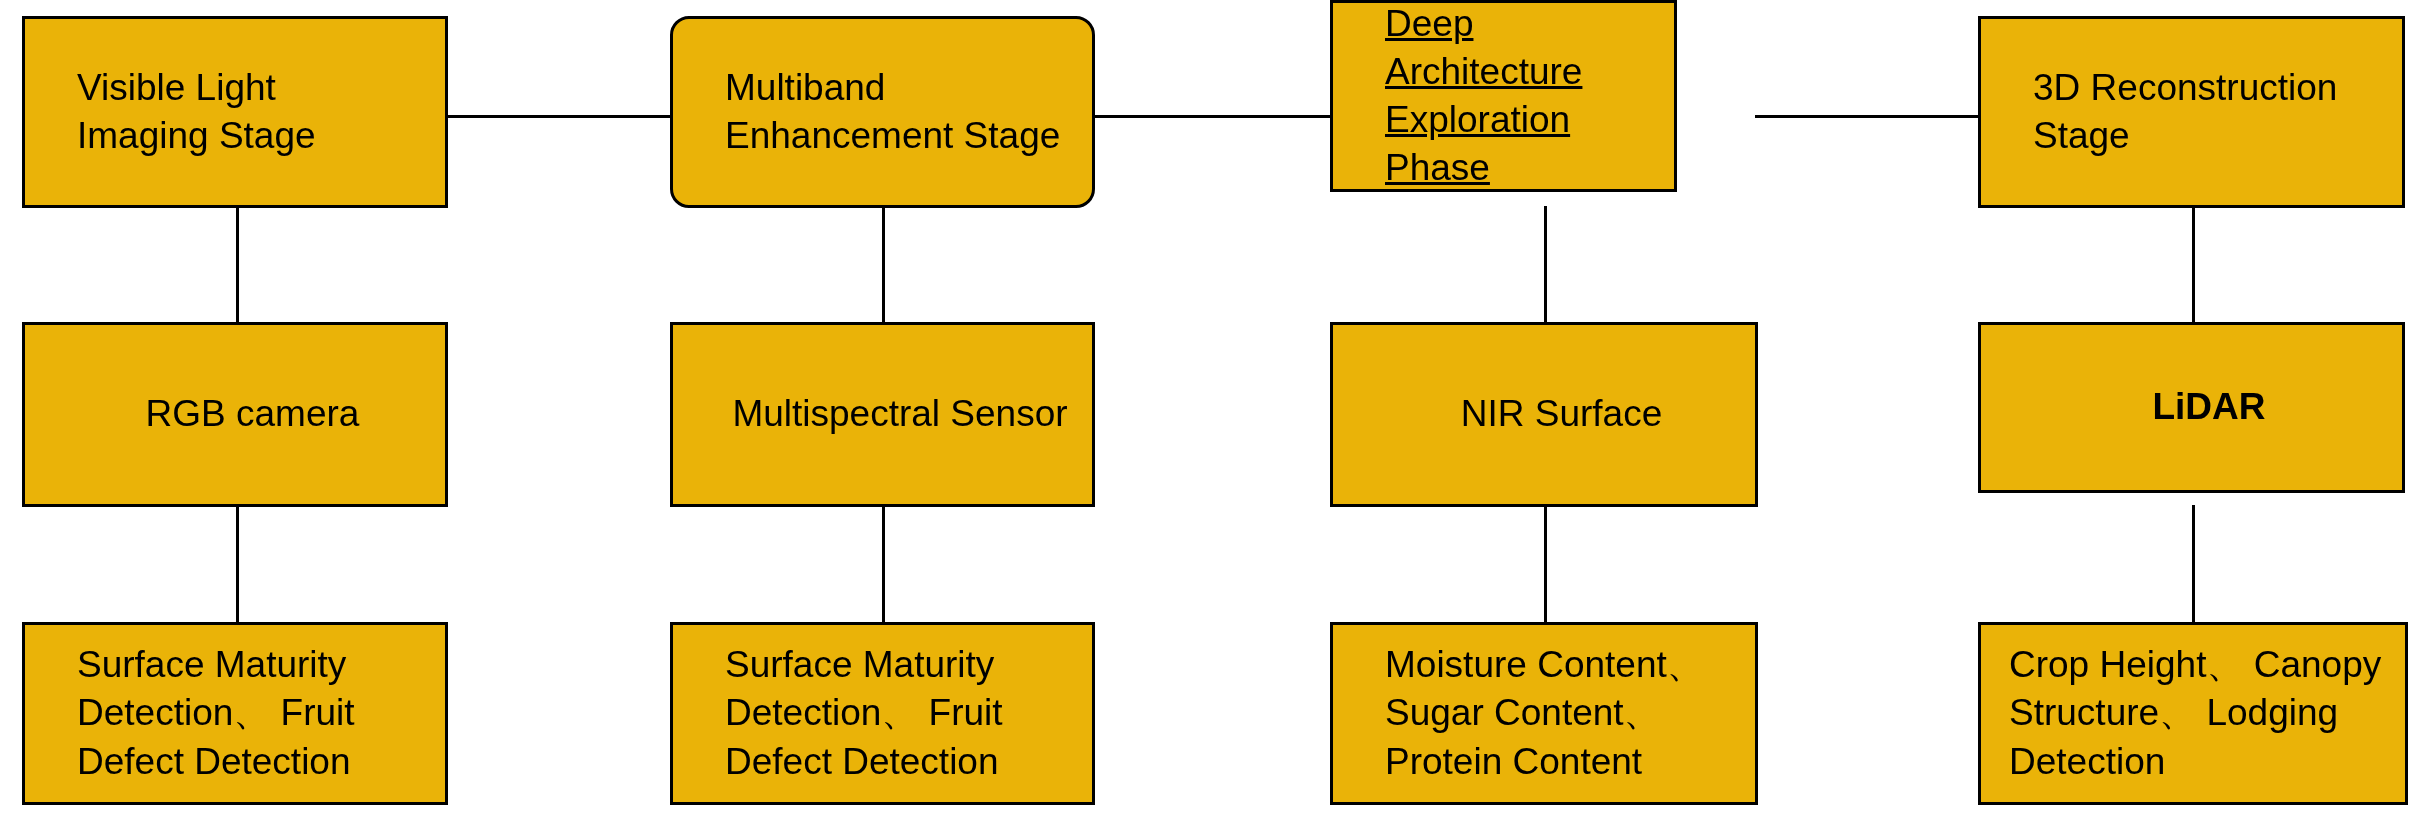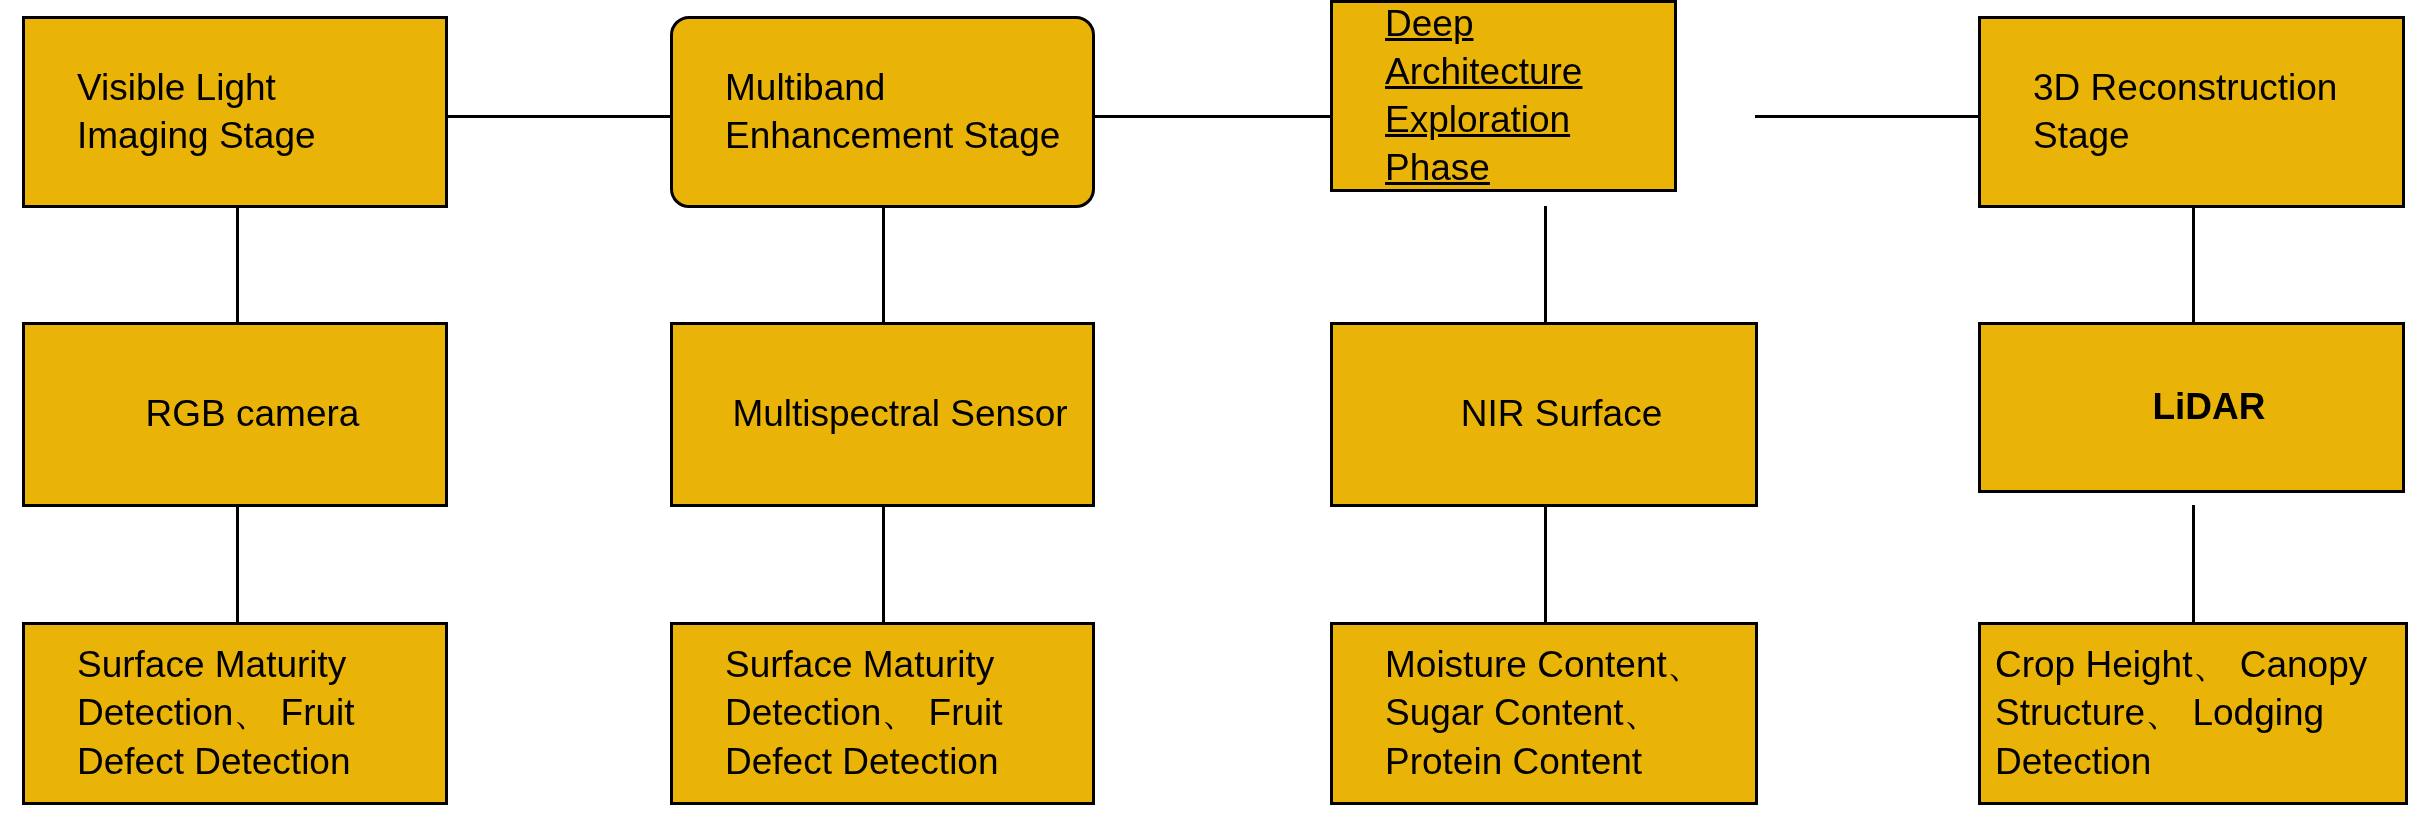--- a/index.html
+++ b/index.html
@@ -29,21 +29,21 @@
     display: block;
     width: 100%;
     color: #000000;
     font-size: 37px;
     line-height: 1.30;
     letter-spacing: 0px;
     white-space: pre-line;
     padding-left: 35px;
   }
   .node.align-center .node-label { text-align: center; }
-  .node.align-left  .node-label { text-align: left; padding-left: 14px; padding-right: 4px; }
+  .node.align-left  .node-label { text-align: left; padding-left: 28px; padding-right: 4px; }
   .node.align-leftpad .node-label { text-align: left; padding-left: 52px; }
 
   .connector-h {
     position: absolute;
     height: 0;
     border-top: 3px solid #000000;
     z-index: 1;
   }
   .connector-v {
     position: absolute;

